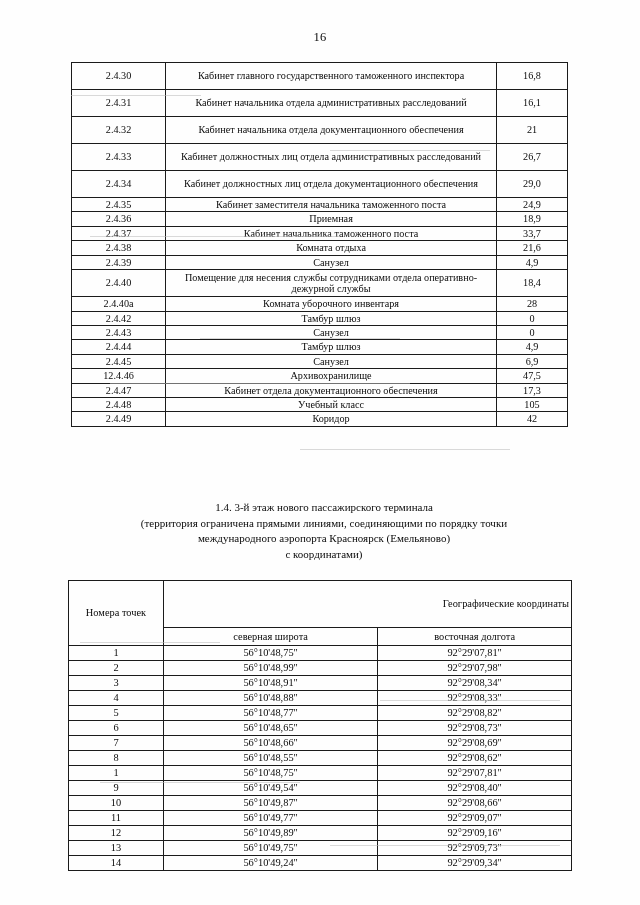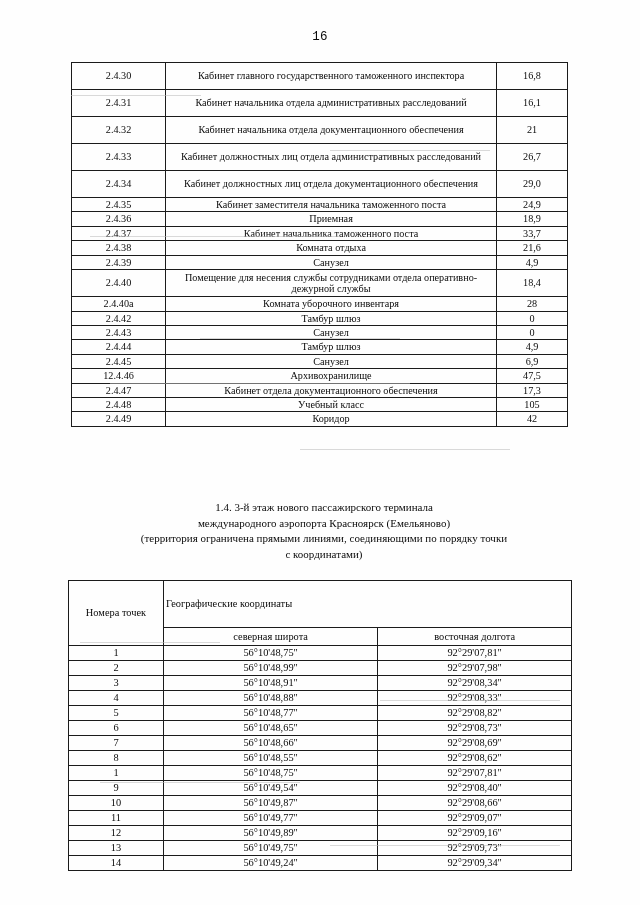--- a/index.html
+++ b/index.html
@@ -24,21 +24,20 @@
 
   
   .page-number {
     position: absolute;
     top: 30px;
     left: 0;
     width: 640px;
     text-align: center;
     font-size: 12.5px;
     letter-spacing: 0.2px;
-    font-family: Liberation Mono, monospace;
   }
 
   
   table.doc-table {
     position: absolute;
     border-collapse: collapse;
     font-size: 10.2px;
     line-height: 1.12;
   }
   table.doc-table td,
@@ -108,21 +107,21 @@
     text-align: center;
     padding: 1px 4px;
   }
   #coords-table th.h-points {
     width: 94px;
     text-align: center;
     padding: 16px 2px;
     height: 32px;
   }
   #coords-table th.h-geo {
-    text-align: left;
+    text-align: right;
     padding: 15px 2px;
     height: 15px;
   }
   #coords-table th.h-lat,
   #coords-table th.h-lon {
     text-align: center;
     padding: 1px 2px;
     height: 15px;
   }
   #coords-table tbody tr td { height: 12px; }
@@ -243,22 +242,22 @@
         <tr class="one-line">
           <td class="col-num">2.4.49</td>
           <td class="col-name">Коридор</td>
           <td class="col-area">42</td>
         </tr>
       </tbody>
   </table>
 
   <div class="heading-block">
     <span class="hl">1.4. 3-й этаж нового пассажирского терминала</span>
+    <span class="hl">(территория ограничена прямыми линиями, соединяющими по порядку точки</span>
     <span class="hl">международного аэропорта Красноярск (Емельяново)</span>
-    <span class="hl">(территория ограничена прямыми линиями, соединяющими по порядку точки</span>
     <span class="hl">с координатами)</span>
   </div>
 
   <table class="doc-table" id="coords-table">
     <thead>
       <tr>
         <th class="h-points" rowspan="2">Номера точек</th>
         <th class="h-geo" colspan="2">Географические координаты</th>
       </tr>
       <tr>

